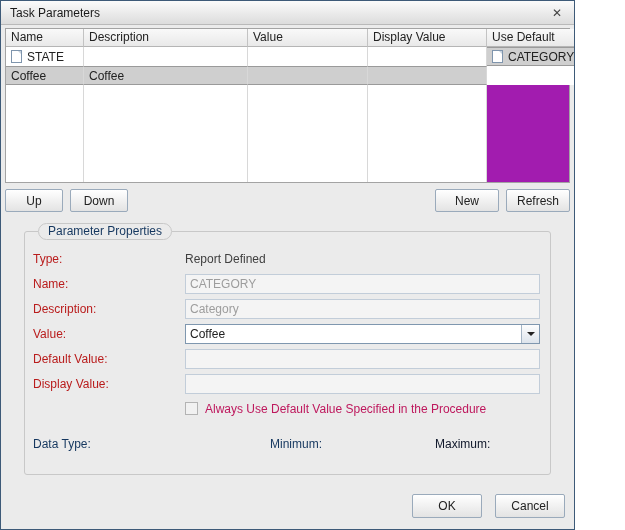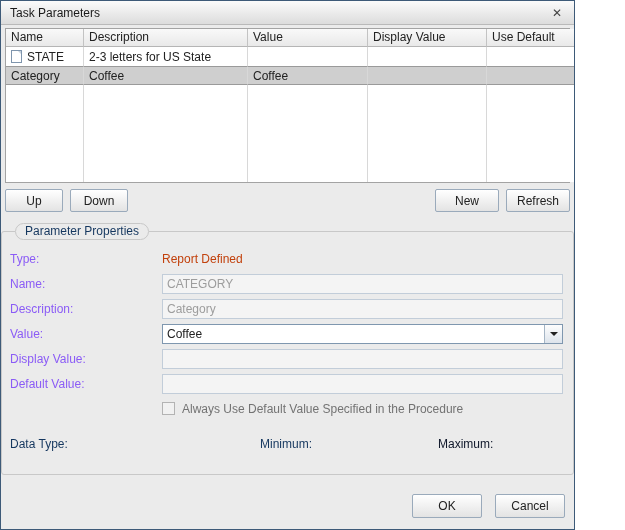--- a/index.html
+++ b/index.html
@@ -30,39 +30,39 @@
     border-top:3px solid #c6d2de;border-left:3px solid transparent;}
   
   .btn{height:23px;box-sizing:border-box;background:linear-gradient(#ffffff,#e3e3e3);
     border:1px solid #9aaabb;border-radius:2px;font-family:"Liberation Sans",sans-serif;
     font-size:12px;color:#222;padding:0 8px;}
   .btnrow{display:flex;justify-content:space-between;margin:6px 4px 0;}
   .grp{display:flex;gap:7px;}
   .btn.w-sm{min-width:58px;}
   .btn.w-md{min-width:64px;}
   
-  .props{margin:11px 0 0;border:1px solid #c8c8c8;border-radius:3px;
+  .props{margin:11px 23px 0;border:1px solid #c8c8c8;border-radius:3px;
     padding:6px 8px 4px;height:252px;box-sizing:border-box;}
   .props-legend{color:#15375f;padding:0 9px;margin-left:5px;border:1px solid #c8c8c8;
     border-radius:9px;background:#ebebeb;line-height:15px;font-size:12px;}
   .frow{display:flex;align-items:center;height:25px;}
-  .flabel{flex:0 0 152px;width:152px;color:#8b5cf6;}
-  .fstatic{color:#c2410c;}
+  .flabel{flex:0 0 152px;width:152px;color:#b91c1c;}
+  .fstatic{color:#404040;}
   .tb{flex:1;height:20px;box-sizing:border-box;border:1px solid #c2cdd9;background:#f4f4f4;
     color:#9d9d9d;font-family:"Liberation Sans",sans-serif;font-size:12px;padding:0 4px;margin-right:2px;}
   .combo{flex:1;height:20px;box-sizing:border-box;border:1px solid #7f97af;background:#fff;
     display:flex;margin-right:2px;}
   .combo-val{flex:1;line-height:18px;padding:0 4px;color:#222;white-space:nowrap;overflow:hidden;}
   .combo-btn{width:17px;border-left:1px solid #a5b5c5;background:linear-gradient(#fdfdfd,#dde4ec);
     display:flex;align-items:center;justify-content:center;}
   .arr{width:0;height:0;border-left:4px solid transparent;border-right:4px solid transparent;border-top:4px solid #222;}
   .chk-row{display:flex;align-items:center;height:25px;padding-left:152px;gap:7px;}
   .chk{width:13px;height:13px;box-sizing:border-box;border:1px solid #b3b3b3;background:#f1f1f1;flex:0 0 auto;}
-  .chk-label{color:#737373;}
-  .dt-row{display:flex;align-items:center;height:25px;margin-top:10px;gap:13px;}
+  .chk-label{color:#be185d;}
+  .dt-row{display:flex;align-items:center;height:25px;margin-top:10px;}
   .dt-l1{width:237px;color:#15375f;}
   .dt-l2{width:165px;color:#15375f;}
   .dt-l3{color:#0f172a;}
   
   .footer{margin-top:auto;display:flex;justify-content:flex-end;gap:13px;padding:0 9px 11px;}
   .footer .btn{min-width:70px;height:24px;}
 </style>
 </head>
 <body>
 
@@ -79,21 +79,20 @@
     <div class="hc">Description</div>
     <div class="hc">Value</div>
     <div class="hc">Display Value</div>
     <div class="hc">Use Default</div>
     <div class="hc"></div>
 
     <div class="c">
       <span class="doc-icon"></span>
       <span>STATE</span>
     </div>
-    <div class="c">2-3 letters for US State</div>
     <div class="c"></div>
     <div class="c"></div>
     <div class="c"></div>
 
     <div class="rowsel" style="display:contents">
       <div class="c">
         <span class="doc-icon"></span>
         <span>CATEGORY</span>
       </div>
       <div class="c">Category</div>
@@ -144,26 +143,26 @@
       <span class="flabel">Value:</span>
       <div class="combo">
         <span class="combo-val">Coffee</span>
         <span class="combo-btn">
           <span class="arr"></span>
         </span>
       </div>
     </div>
 
     <div class="frow">
-      <span class="flabel">Display Value:</span>
+      <span class="flabel">Default Value:</span>
       <input class="tb" type="text" readonly="" value="" style="">
     </div>
 
     <div class="frow">
-      <span class="flabel">Default Value:</span>
+      <span class="flabel">Display Value:</span>
       <input class="tb" type="text" readonly="" value="" style="">
     </div>
 
     <div class="chk-row">
       <span class="chk"></span>
       <span class="chk-label">Always Use Default Value Specified in the Procedure</span>
     </div>
 
     <div class="dt-row">
       <span class="dt-l1">Data Type:</span>

